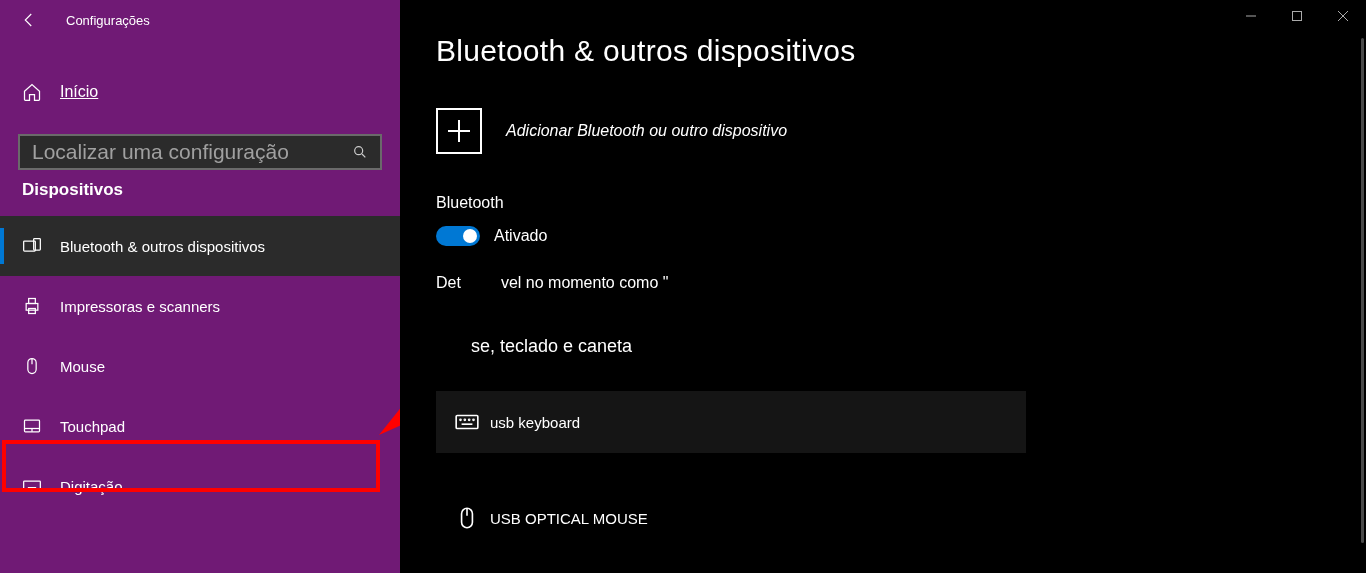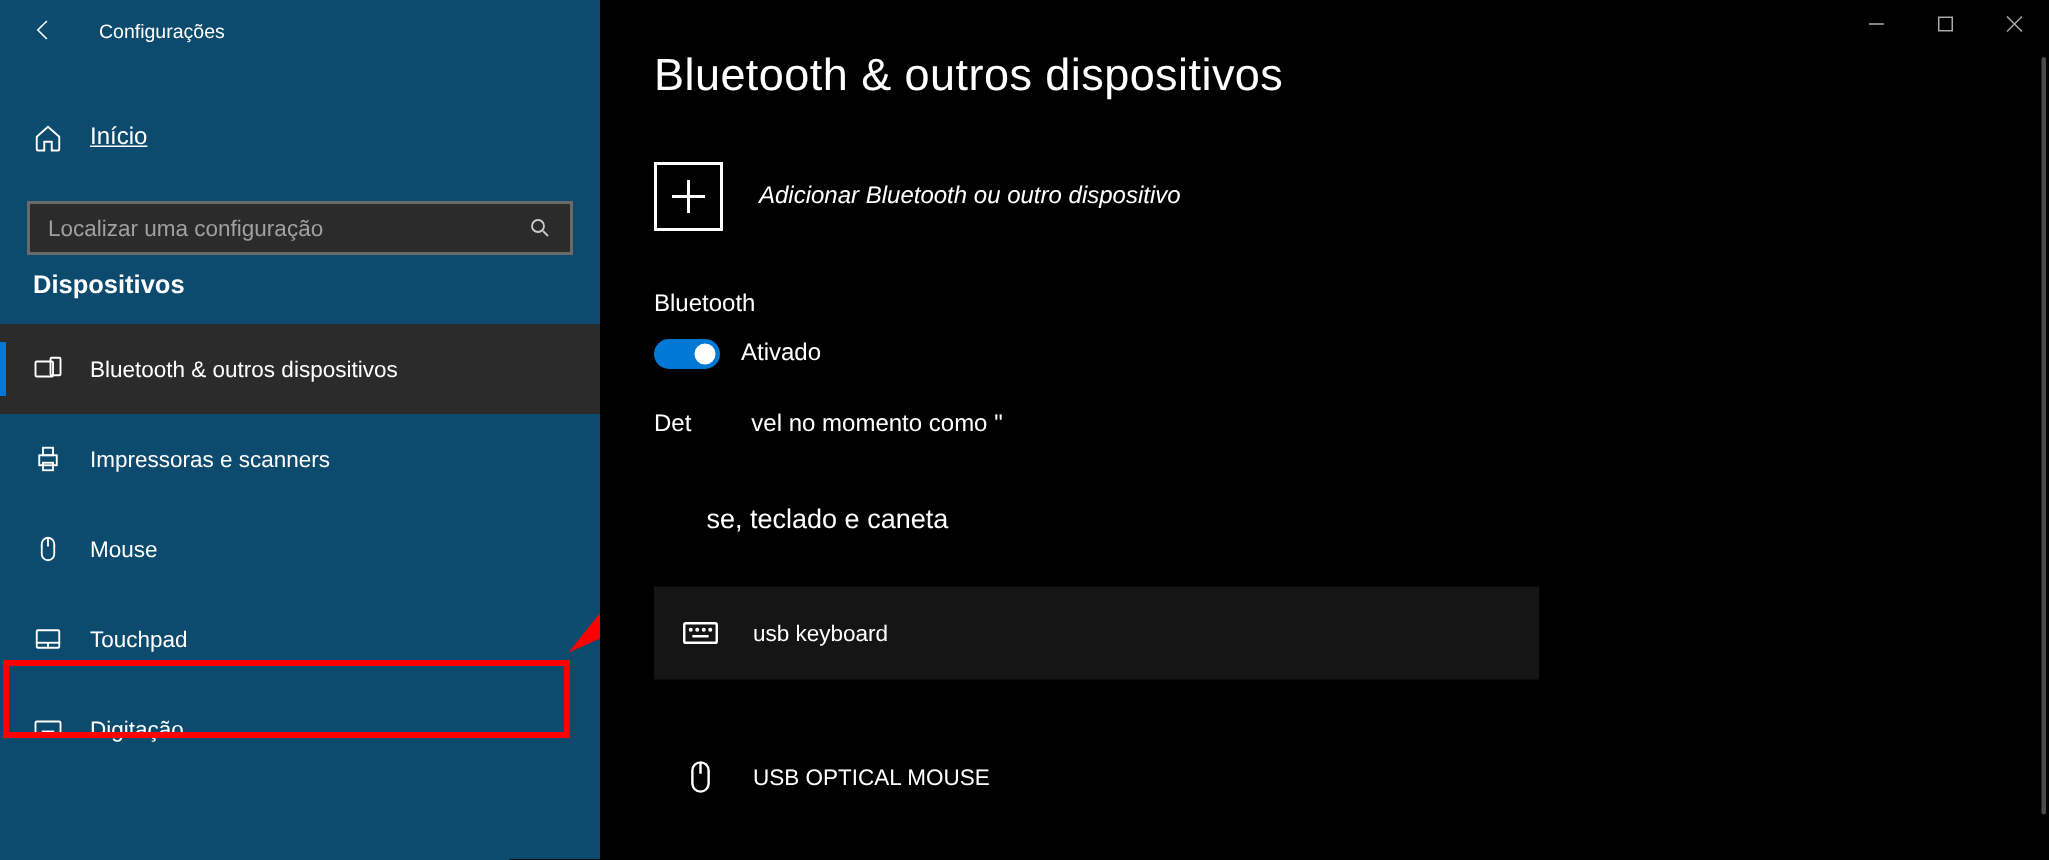--- a/index.html
+++ b/index.html
@@ -1,27 +1,27 @@
 <!DOCTYPE html>
 <html><head>
   <meta charset="utf-8">
   <style>
     * { margin: 0; padding: 0; box-sizing: border-box; font-family: "Segoe UI", sans-serif; }
     html, body { width: 1366px; height: 573px; overflow: hidden; background: #000; color: #fff; }
     body { display: flex; }
 
     
-    .sidebar { width: 400px; background: #0c4a6e; display: flex; flex-direction: column; position: relative; }
+    .sidebar { width: 400px; background: #701a75; display: flex; flex-direction: column; position: relative; }
     .titlebar { height: 40px; display: flex; align-items: center; padding: 0 20px; gap: 28px; }
     .back-arrow { display: flex; align-items: center; justify-content: center; cursor: pointer; }
     .titlebar-title { font-size: 13px; font-weight: 400; }
     .home-row { display: flex; align-items: center; gap: 18px; padding: 12px 22px; margin-top: 30px; text-decoration: underline; }
     .search-wrap { padding: 0 18px; margin-top: 20px; }
     .search-box { width: 100%; height: 36px; background: #2b2b2b; border: 2px solid #6a6a6a; display: flex; align-items: center; padding: 0 12px; }
-    .search-input { flex: 1; background: transparent; border: none; outline: none; color: #ccc; font-size: 15px; }
+    .search-input { flex: 1; background: transparent; border: none; outline: none; color: #ccc; font-size: 21px; }
     .search-input::placeholder { color: #a0a0a0; }
     .search-icon { display: flex; }
 
     .section-title { padding: 10px 22px 10px; font-size: 17px; font-weight: 700; }
 
     .nav { display: flex; flex-direction: column; margin-top: 6px; }
     .nav-item { display: flex; align-items: center; gap: 18px; height: 60px; padding: 0 22px; font-size: 15px; position: relative; cursor: pointer; }
     .nav-item.selected { background: #2b2b2b; }
     .nav-item.selected::before { content:""; position: absolute; left: 0; top: 12px; bottom: 12px; width: 4px; background: #0078d4; }
     .nav-item svg { width: 20px; height: 20px; flex-shrink: 0; }
@@ -45,21 +45,21 @@
     .sub-label { font-size: 16px; margin-bottom: 14px; }
     .toggle-row { display:flex; align-items:center; gap:14px; margin-bottom: 28px; }
     .toggle { width: 44px; height: 20px; border-radius: 10px; background:#0078d4; position: relative; cursor:pointer; }
     .toggle .knob { position:absolute; right:3px; top:3px; width:14px; height:14px; border-radius:50%; background:#fff; }
     .toggle-label { font-size: 16px; }
 
     .detect-row { font-size: 16px; margin-bottom: 44px; }
 
     .section-h { font-size: 18px; margin-bottom: 18px; }
 
-    .device { display:flex; align-items:center; gap:22px; width: 590px; height: 62px; padding: 0 18px; cursor:pointer;margin-top:34px; }
+    .device { display:flex; align-items:center; gap:10px; width: 590px; height: 62px; padding: 0 18px; cursor:pointer;margin-top:34px; }
     .device.hover { background:#151515; }
     .device svg { width:26px; height:26px; flex-shrink:0; }
     .device-label { font-size:15px; }
 
     
     .win-controls { position:absolute; top:0; right:0; display:flex; }
     .win-btn { width:46px; height:32px; display:flex; align-items:center; justify-content:center; cursor:pointer; }
     .win-btn svg { stroke:#aaa; }
   </style>
 </head>

